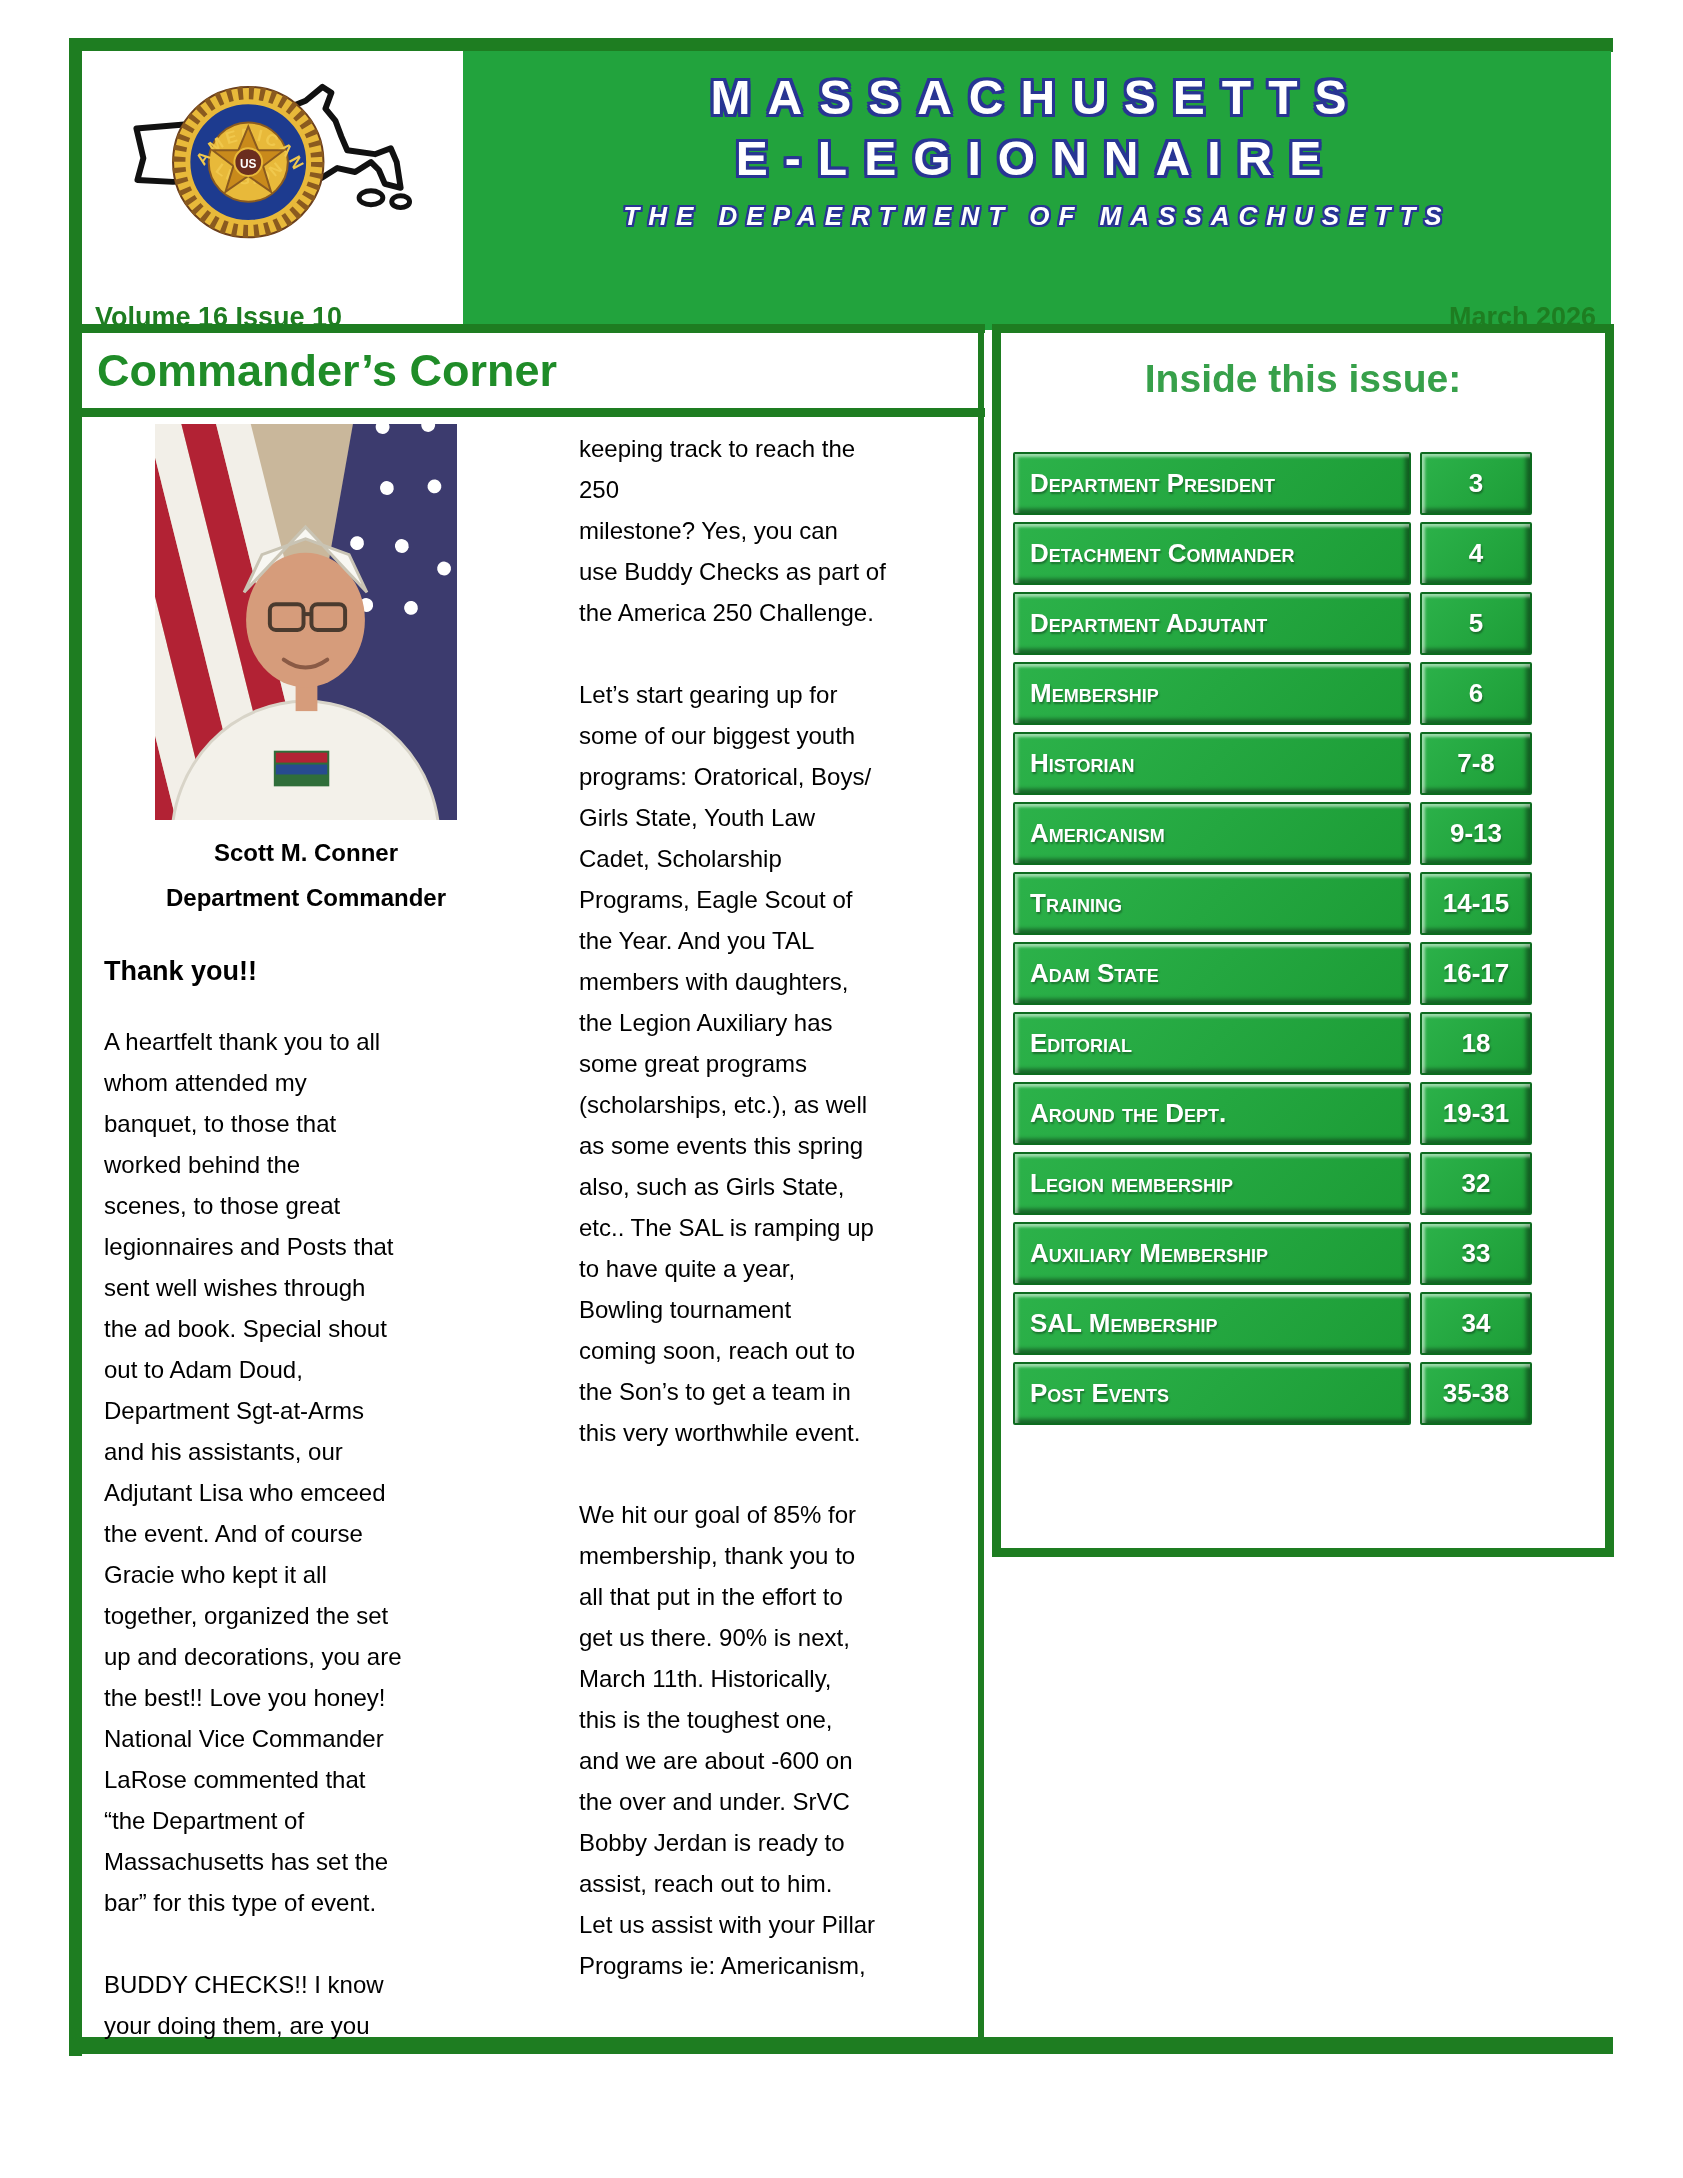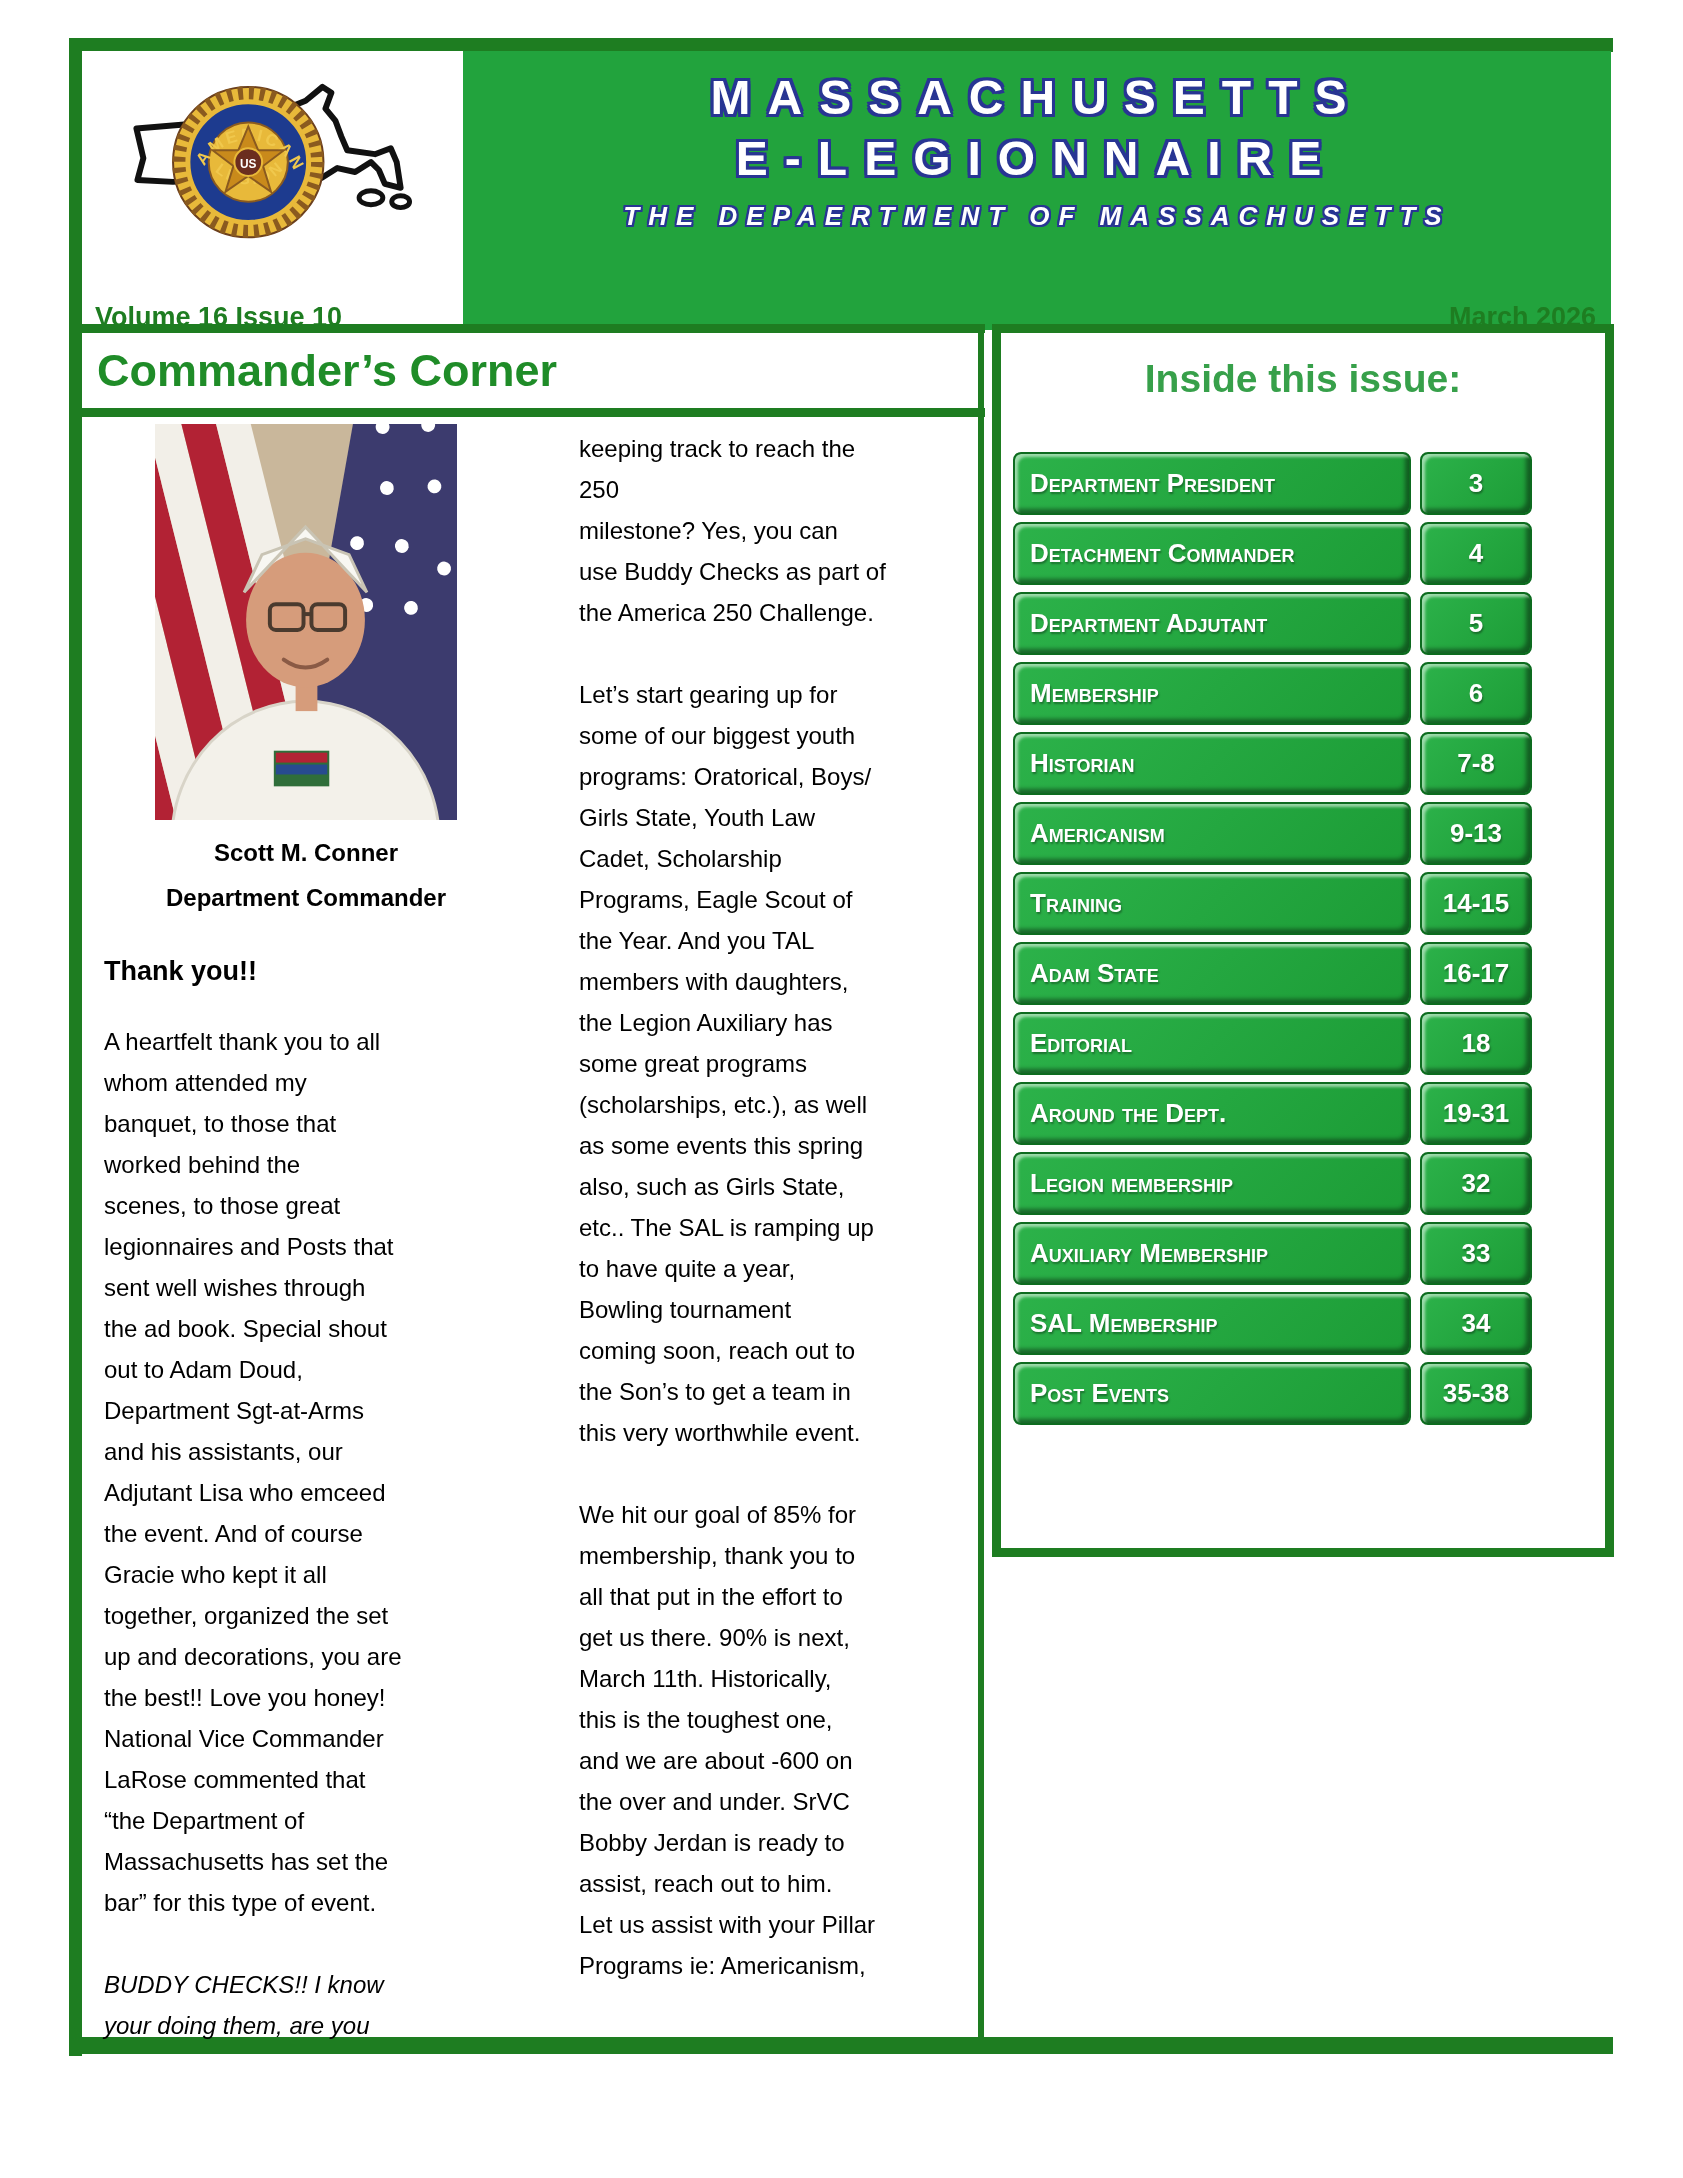--- a/index.html
+++ b/index.html
@@ -34,34 +34,34 @@
   .cc-right-line{position:absolute;left:978px;top:324px;width:6px;height:1714px;background:#1e7d21;}
 
   .col-left{position:absolute;left:104px;top:424px;width:441px;color:#000;}
   .photo{width:302px;height:396px;margin-left:51px;display:block;}
   .caption{width:302px;margin-left:51px;text-align:center;font-weight:bold;font-size:24px;
            line-height:33px;margin-top:16px;}
   .caption + .caption{margin-top:12px;}
   .thankyou{font-size:27px;font-weight:bold;margin-top:42px;}
   .body-text{font-size:24px;line-height:41px;white-space:pre-line;}
   .col-left .body-text{margin-top:34px;}
-  .col-left .body-text.second{margin-top:41px;font-style:italic;}
+  .col-left .body-text.second{margin-top:41px;}
 
   .col-mid{position:absolute;left:579px;top:428px;width:416px;color:#000;}
   .col-mid .body-text{margin-top:0;}
   .col-mid .body-text + .body-text{margin-top:41px;}
 
   
   .sidebar{position:absolute;left:992px;top:324px;width:622px;height:1233px;background:#ffffff;
            border:9px solid #1e7d21;box-sizing:border-box;}
   .sidebar-heading{margin-top:24px;text-align:center;font-size:39px;font-weight:bold;color:#37a04a;}
   .toc{margin:51px 0 0 12px;}
   .toc-row{display:flex;margin-bottom:7px;}
   .toc-cell{background:linear-gradient(135deg,#2cb24a 0%,#1c9c36 100%);
-            border:2px solid #0d6b1f;border-radius:8px;box-sizing:border-box;height:63px;
+            border:2px solid #0d6b1f;border-radius:2px;box-sizing:border-box;height:63px;
             box-shadow:inset 5px 5px 3px -2px rgba(255,255,255,.55),
                        inset -6px -6px 4px -2px rgba(0,0,0,.42);}
   .toc-label{width:398px;padding-left:15px;margin-right:9px;
              font-variant:small-caps;font-weight:bold;font-size:26px;line-height:59px;color:#ffffff;
              text-shadow:1px 2px 2px rgba(0,0,0,.35);white-space:nowrap;overflow:hidden;}
   .toc-pages{width:112px;text-align:center;font-weight:bold;font-size:26px;line-height:59px;
              color:#ffffff;text-shadow:1px 2px 2px rgba(0,0,0,.35);}
 </style>
 </head>
 <body>

